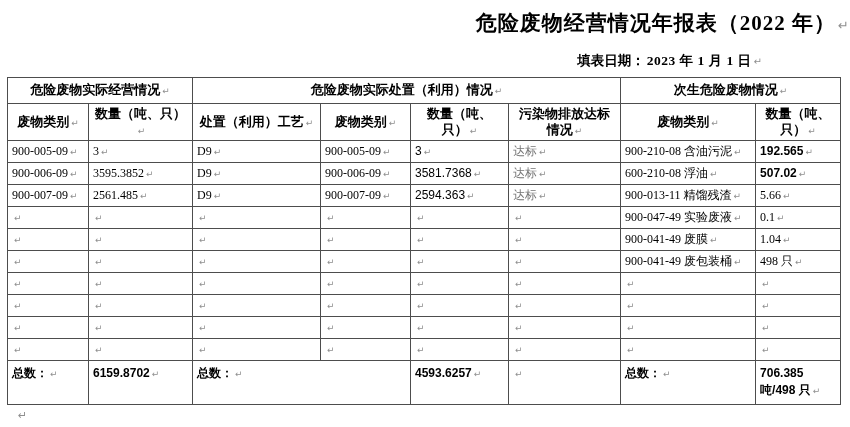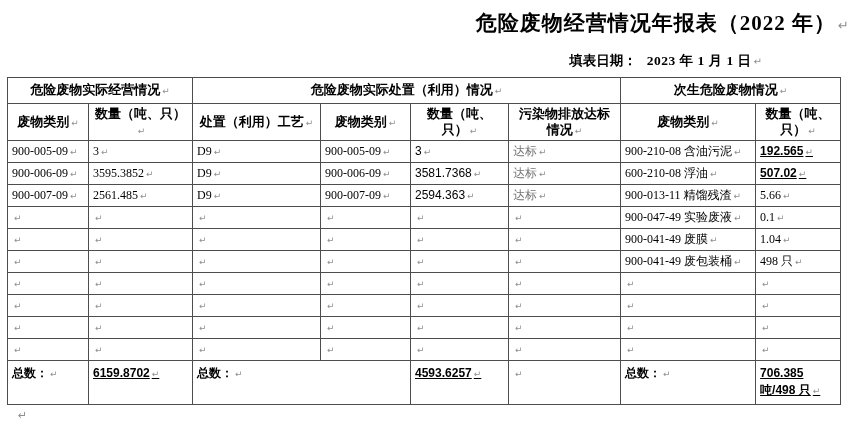--- a/index.html
+++ b/index.html
@@ -7,21 +7,21 @@
     width:850px;height:427px;background:#ffffff;position:relative;overflow:hidden;
     font-family:"Liberation Serif","DejaVu Serif",serif;color:#000;
   }
   .title{
     position:absolute;top:9px;left:0;width:850px;text-align:right;
     font-size:21px;font-weight:bold;letter-spacing:1px;white-space:nowrap;
   }
   .dateline{
     position:absolute;top:52px;right:88px;font-size:13.5px;font-weight:bold;white-space:nowrap;
   }
-  .dateline .date-value{margin-left:10px;letter-spacing:.5px;}
+  .dateline .date-value{margin-left:2px;letter-spacing:.5px;}
   table.report{
     position:absolute;top:77px;left:7px;width:833px;
     border-collapse:collapse;table-layout:fixed;
   }
   .report th,.report td{
     border:1px solid #4d4d4d;padding:0 4px;overflow:hidden;
   }
   .report th{
     font-size:13px;font-weight:bold;text-align:center;vertical-align:middle;
     font-family:"Liberation Serif","DejaVu Serif",serif;line-height:1.25;
@@ -31,21 +31,21 @@
   .report td{
     height:21px;font-size:12px;text-align:left;vertical-align:middle;
     white-space:nowrap;line-height:1.1;
   }
   tr.totals td{
     height:39px;vertical-align:top;padding-top:4px;white-space:normal;
     line-height:1.45;
   }
   .f-serif{font-family:"Liberation Serif","DejaVu Serif",serif;}
   .f-sans{font-family:"Liberation Sans","DejaVu Sans",sans-serif;font-size:11.5px;}
-  .f-bsans{font-family:"Liberation Sans","DejaVu Sans",sans-serif;font-size:11.5px;font-weight:bold;text-decoration:underline;}
+  .f-bsans{font-family:"Liberation Sans","DejaVu Sans",sans-serif;font-size:11.5px;font-weight:bold;}
   .f-gray{font-family:"Liberation Serif","DejaVu Serif",serif;color:#757575;}
   .f-bserif{font-family:"Liberation Serif","DejaVu Serif",serif;font-weight:bold;margin-left:8px;}
   .pilcrow{
     color:#8f8f8f;font-size:9px;margin-left:2px;font-weight:normal;
     font-family:"DejaVu Sans","Liberation Sans",sans-serif;vertical-align:baseline;
   }
   .title .pilcrow{font-size:13px;}
   .dateline .pilcrow{font-size:10px;}
   .below-table-mark{position:absolute;left:18px;top:405px;}
   .below-table-mark .pilcrow{font-size:11px;margin-left:0;}

